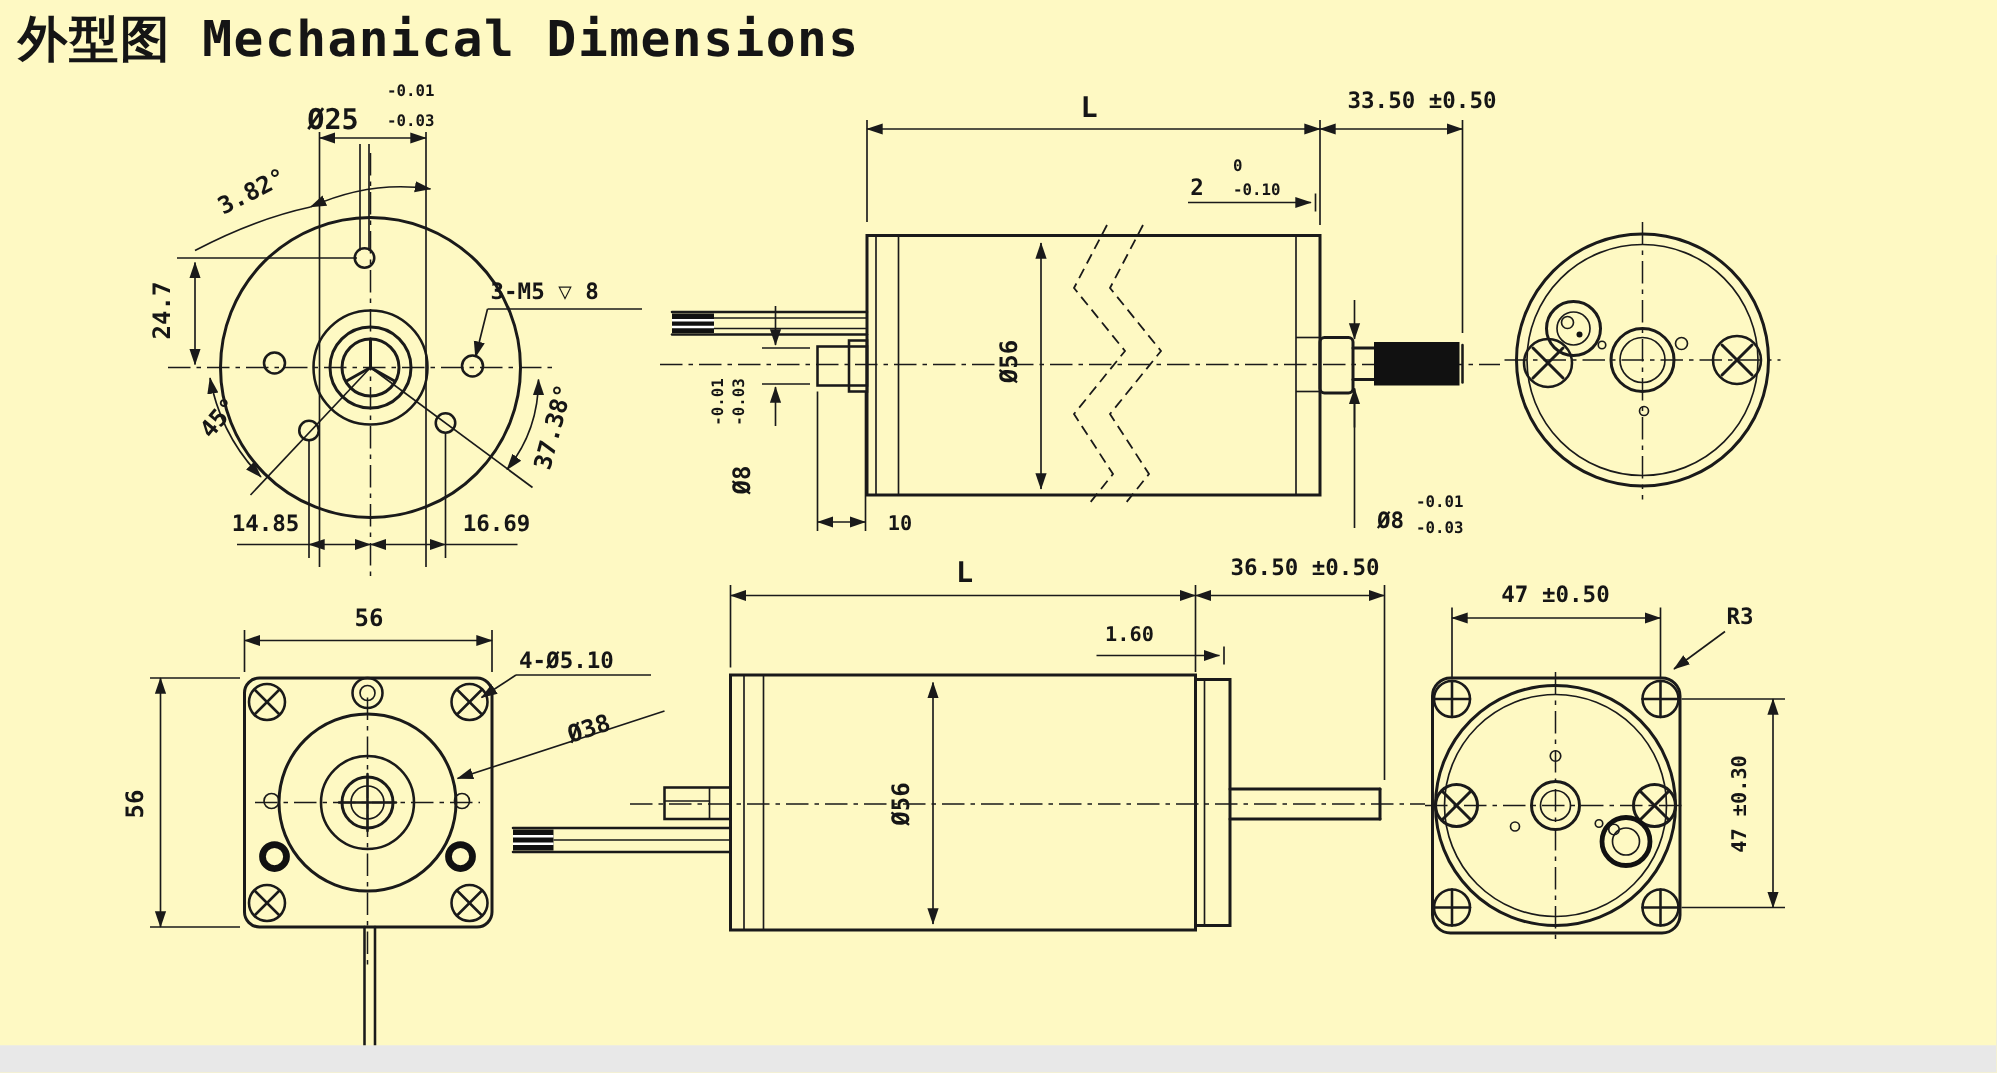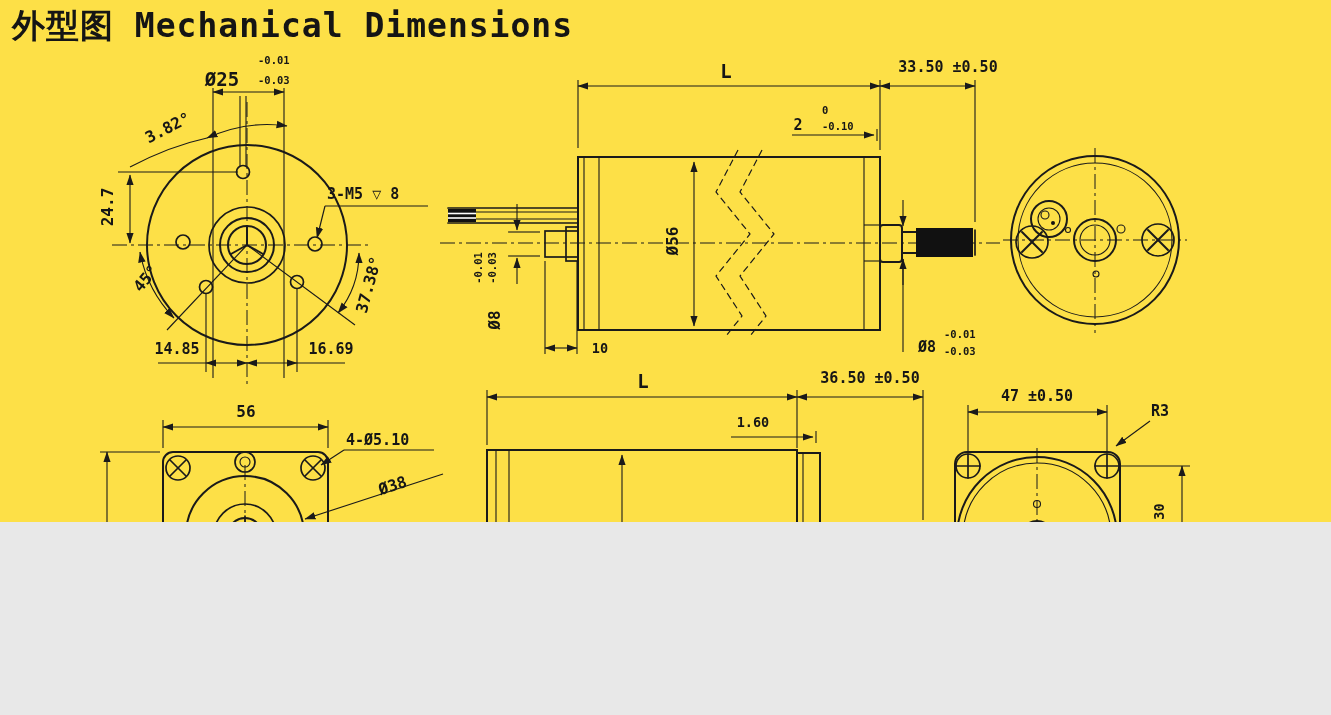--- a/index.html
+++ b/index.html
@@ -1,16 +1,16 @@
 <!DOCTYPE html>
 <html><head>
 <meta charset="utf-8">
 <style>
   html,body{margin:0;padding:0;background:#e8e8e8;}
-  .stage{position:relative;width:1331px;height:522px;background:#fde047;overflow:hidden;
+  .stage{position:relative;width:1331px;height:697px;background:#fef9c3;overflow:hidden;
          font-family:"DejaVu Sans Mono","Liberation Sans",sans-serif;}
   .title{position:absolute;left:12px;top:4px;font-size:33px;font-weight:bold;color:#151515;
          letter-spacing:1px;white-space:nowrap;}
   svg{position:absolute;left:0;top:0;}
   .ln2{stroke:#1a1a1a;stroke-width:2;fill:none;stroke-linecap:round;}
   .ln18{stroke:#1a1a1a;stroke-width:1.7;fill:none;stroke-linecap:round;}
   .ln1{stroke:#1a1a1a;stroke-width:1.1;fill:none;}
   .dim{stroke:#1a1a1a;stroke-width:1.1;fill:none;}
   .cl{stroke:#1a1a1a;stroke-width:1;fill:none;stroke-dasharray:15 4 3 4;}
   .bz{stroke:#1a1a1a;stroke-width:1.2;fill:none;stroke-dasharray:7 4;}

